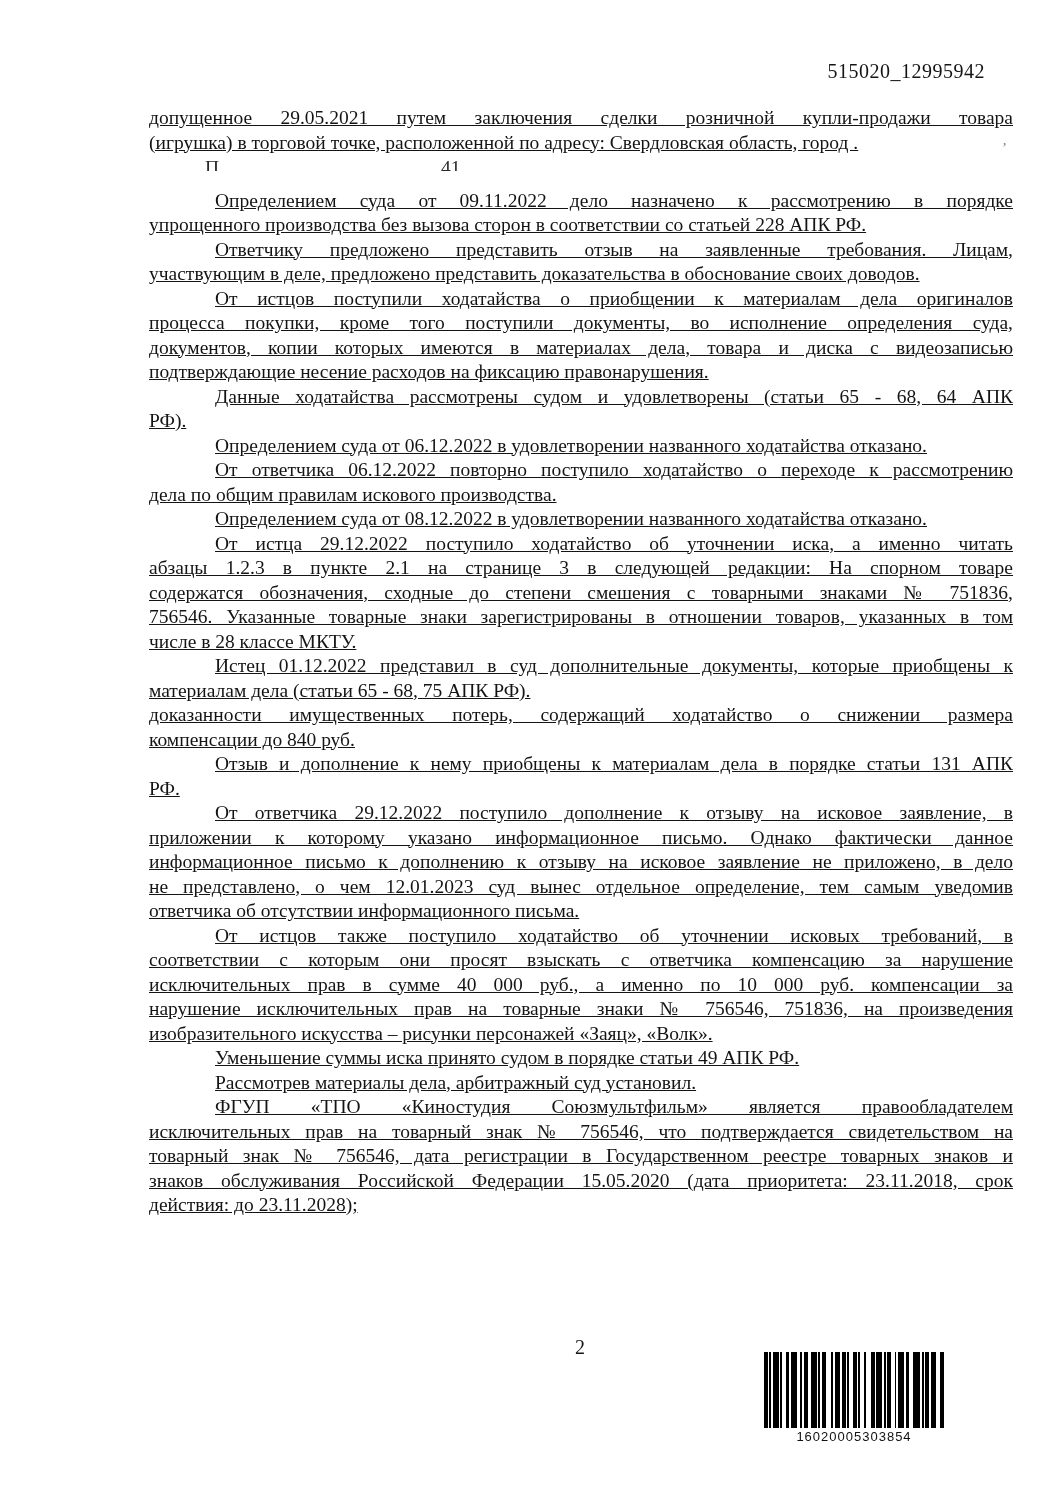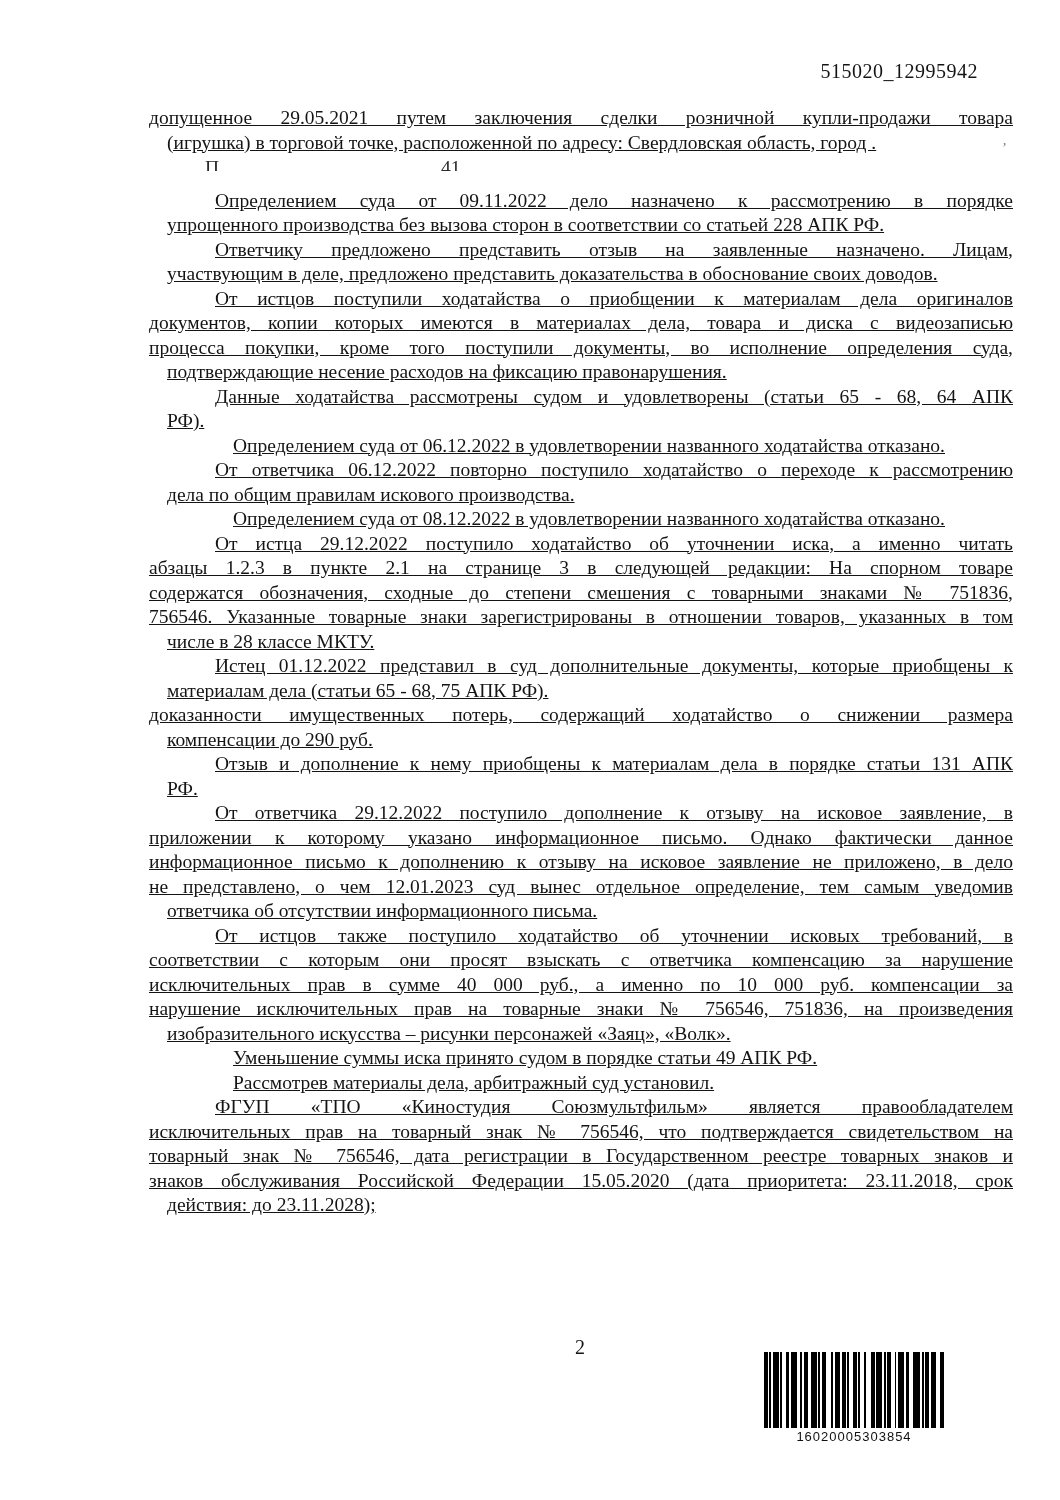--- a/index.html
+++ b/index.html
@@ -12,41 +12,41 @@
     width: 1060px;
     height: 1500px;
     background: #ffffff;
     font-family: "Liberation Serif", "DejaVu Serif", serif;
     color: #141414;
     overflow: hidden;
   }
   .doc-number {
     position: absolute;
     top: 60px;
-    right: 82px;
+    right: 75px;
     font-size: 20px;
     letter-spacing: 0.5px;
     white-space: nowrap;
     margin-left: 15px;
   }
   .text-block {
     position: absolute;
     left: 149px;
     top: 106px;
     width: 864px;
     font-size: 19.5px;
     line-height: 24.5px;
   }
   .para { margin: 0; padding: 0; text-decoration: underline; }
   .line {
     text-align: justify;
     text-align-last: justify;
     white-space: normal;
   }
-  .line.last { text-align-last: left; margin-left: 18px; }
+  .line.last { text-align-last: left; }
   .para.indent .line.first { text-indent: 66px; }
   .redacted-line {
     position: relative;
     height: 24.5px;
     margin-bottom: 9px;
   }
   .fragment {
     position: absolute;
     top: 1px;
     height: 15px;
@@ -111,27 +111,27 @@
       </div>
       <div class="redacted-line">
         <span class="fragment frag-0">П</span>
         <span class="fragment frag-1">41</span>
       </div>
       <div class="para indent">
         <div class="line first">Определением суда от 09.11.2022 дело назначено к рассмотрению в порядке</div>
         <div class="line last">упрощенного производства без вызова сторон в соответствии со статьей 228 АПК РФ.</div>
       </div>
       <div class="para indent">
-        <div class="line first">Ответчику предложено представить отзыв на заявленные назначено. Лицам,</div>
+        <div class="line first">Ответчику предложено представить отзыв на заявленные требования. Лицам,</div>
         <div class="line last">участвующим в деле, предложено представить доказательства в обоснование своих доводов.</div>
       </div>
       <div class="para indent">
         <div class="line first">От истцов поступили ходатайства о приобщении к материалам дела оригиналов</div>
+        <div class="line">процесса покупки, кроме того поступили документы, во исполнение определения суда,</div>
         <div class="line">документов, копии которых имеются в материалах дела, товара и диска с видеозаписью</div>
-        <div class="line">процесса покупки, кроме того поступили документы, во исполнение определения суда,</div>
         <div class="line last">подтверждающие несение расходов на фиксацию правонарушения.</div>
       </div>
       <div class="para indent">
         <div class="line first">Данные ходатайства рассмотрены судом и удовлетворены (статьи 65 - 68, 64 АПК</div>
         <div class="line last">РФ).</div>
       </div>
       <div class="para indent">
         <div class="line first last">Определением суда от 06.12.2022 в удовлетворении названного ходатайства отказано.</div>
       </div>
       <div class="para indent">
@@ -147,21 +147,21 @@
         <div class="line">содержатся обозначения, сходные до степени смешения с товарными знаками № 751836,</div>
         <div class="line">756546. Указанные товарные знаки зарегистрированы в отношении товаров, указанных в том</div>
         <div class="line last">числе в 28 классе МКТУ.</div>
       </div>
       <div class="para indent">
         <div class="line first">Истец 01.12.2022 представил в суд дополнительные документы, которые приобщены к</div>
         <div class="line last">материалам дела (статьи 65 - 68, 75 АПК РФ).</div>
       </div>
       <div class="para indent">
         <div class="line">доказанности имущественных потерь, содержащий ходатайство о снижении размера</div>
-        <div class="line last">компенсации до 290 руб.</div>
+        <div class="line last">компенсации до 840 руб.</div>
       </div>
       <div class="para indent">
         <div class="line first">Отзыв и дополнение к нему приобщены к материалам дела в порядке статьи 131 АПК</div>
         <div class="line last">РФ.</div>
       </div>
       <div class="para indent">
         <div class="line first">От ответчика 29.12.2022 поступило дополнение к отзыву на исковое заявление, в</div>
         <div class="line">приложении к которому указано информационное письмо. Однако фактически данное</div>
         <div class="line">информационное письмо к дополнению к отзыву на исковое заявление не приложено, в дело</div>
         <div class="line">не представлено, о чем 12.01.2023 суд вынес отдельное определение, тем самым уведомив</div>

